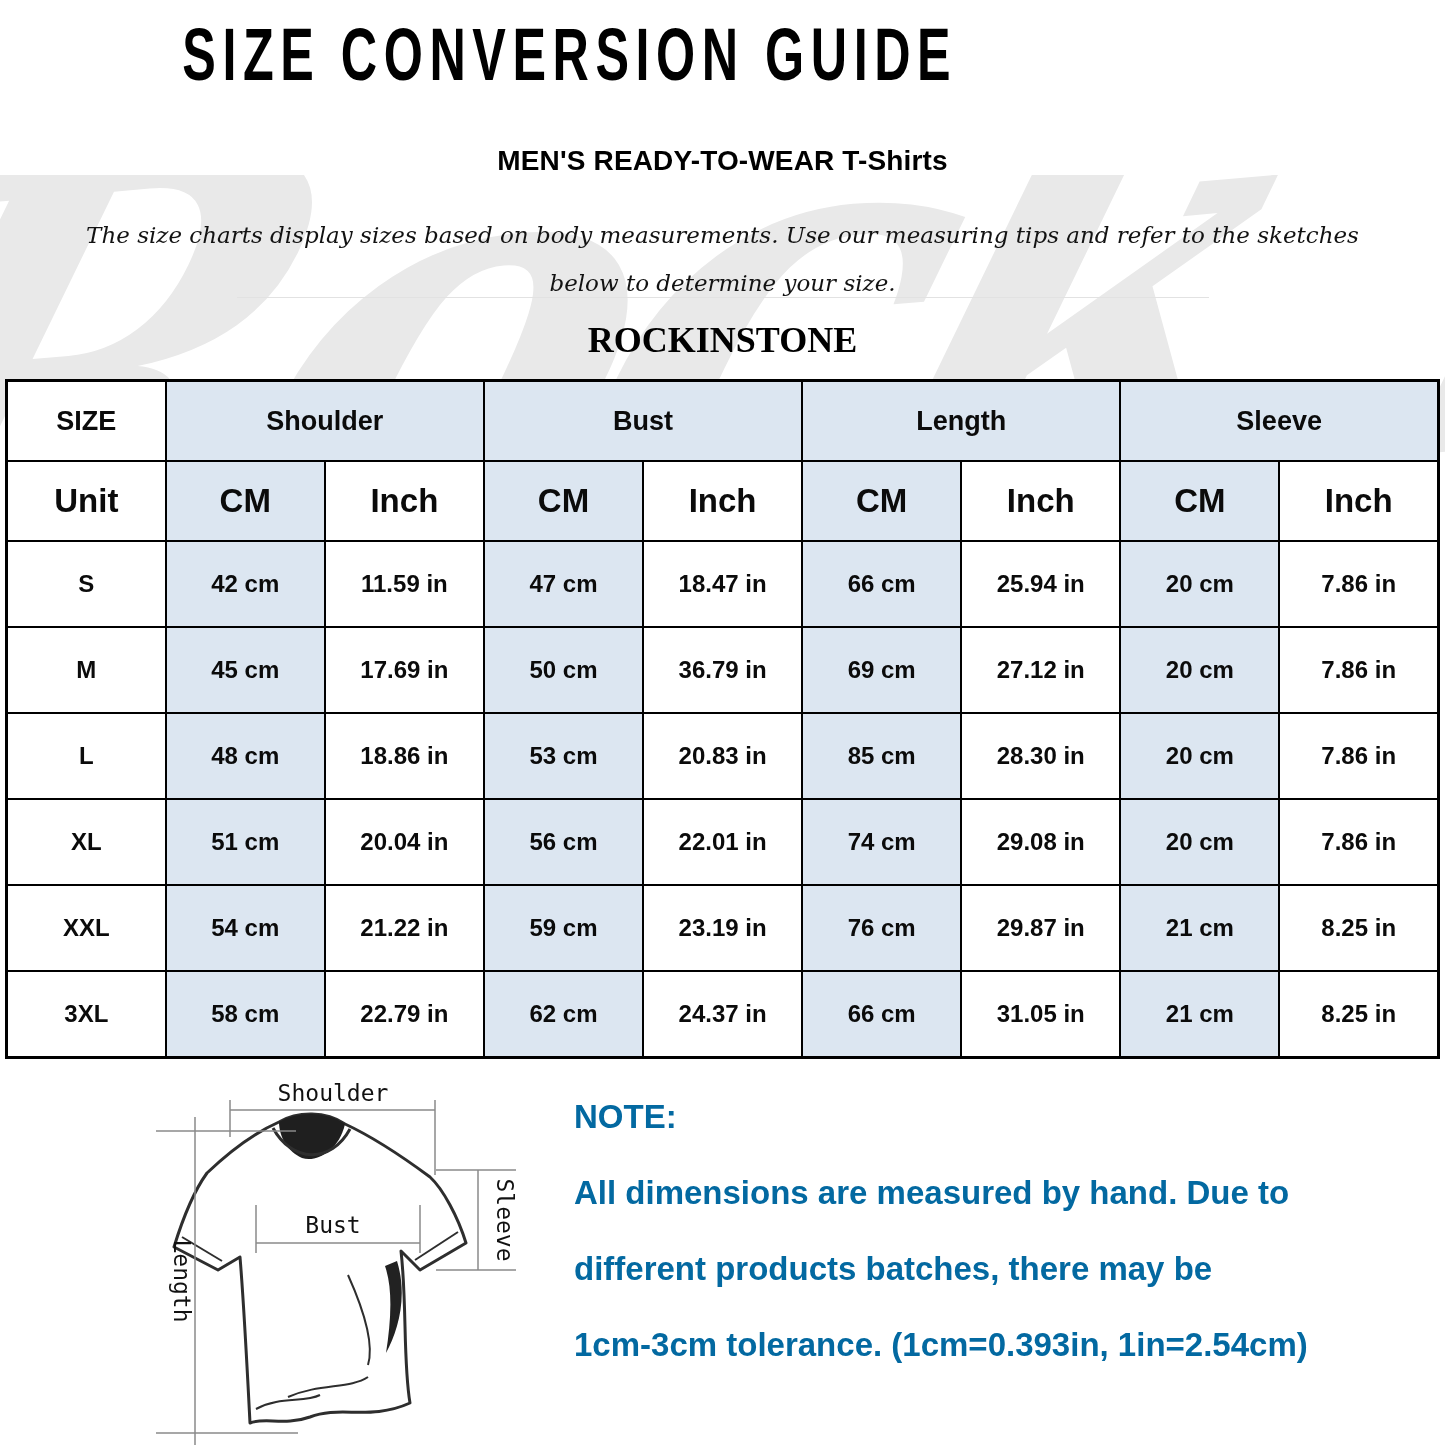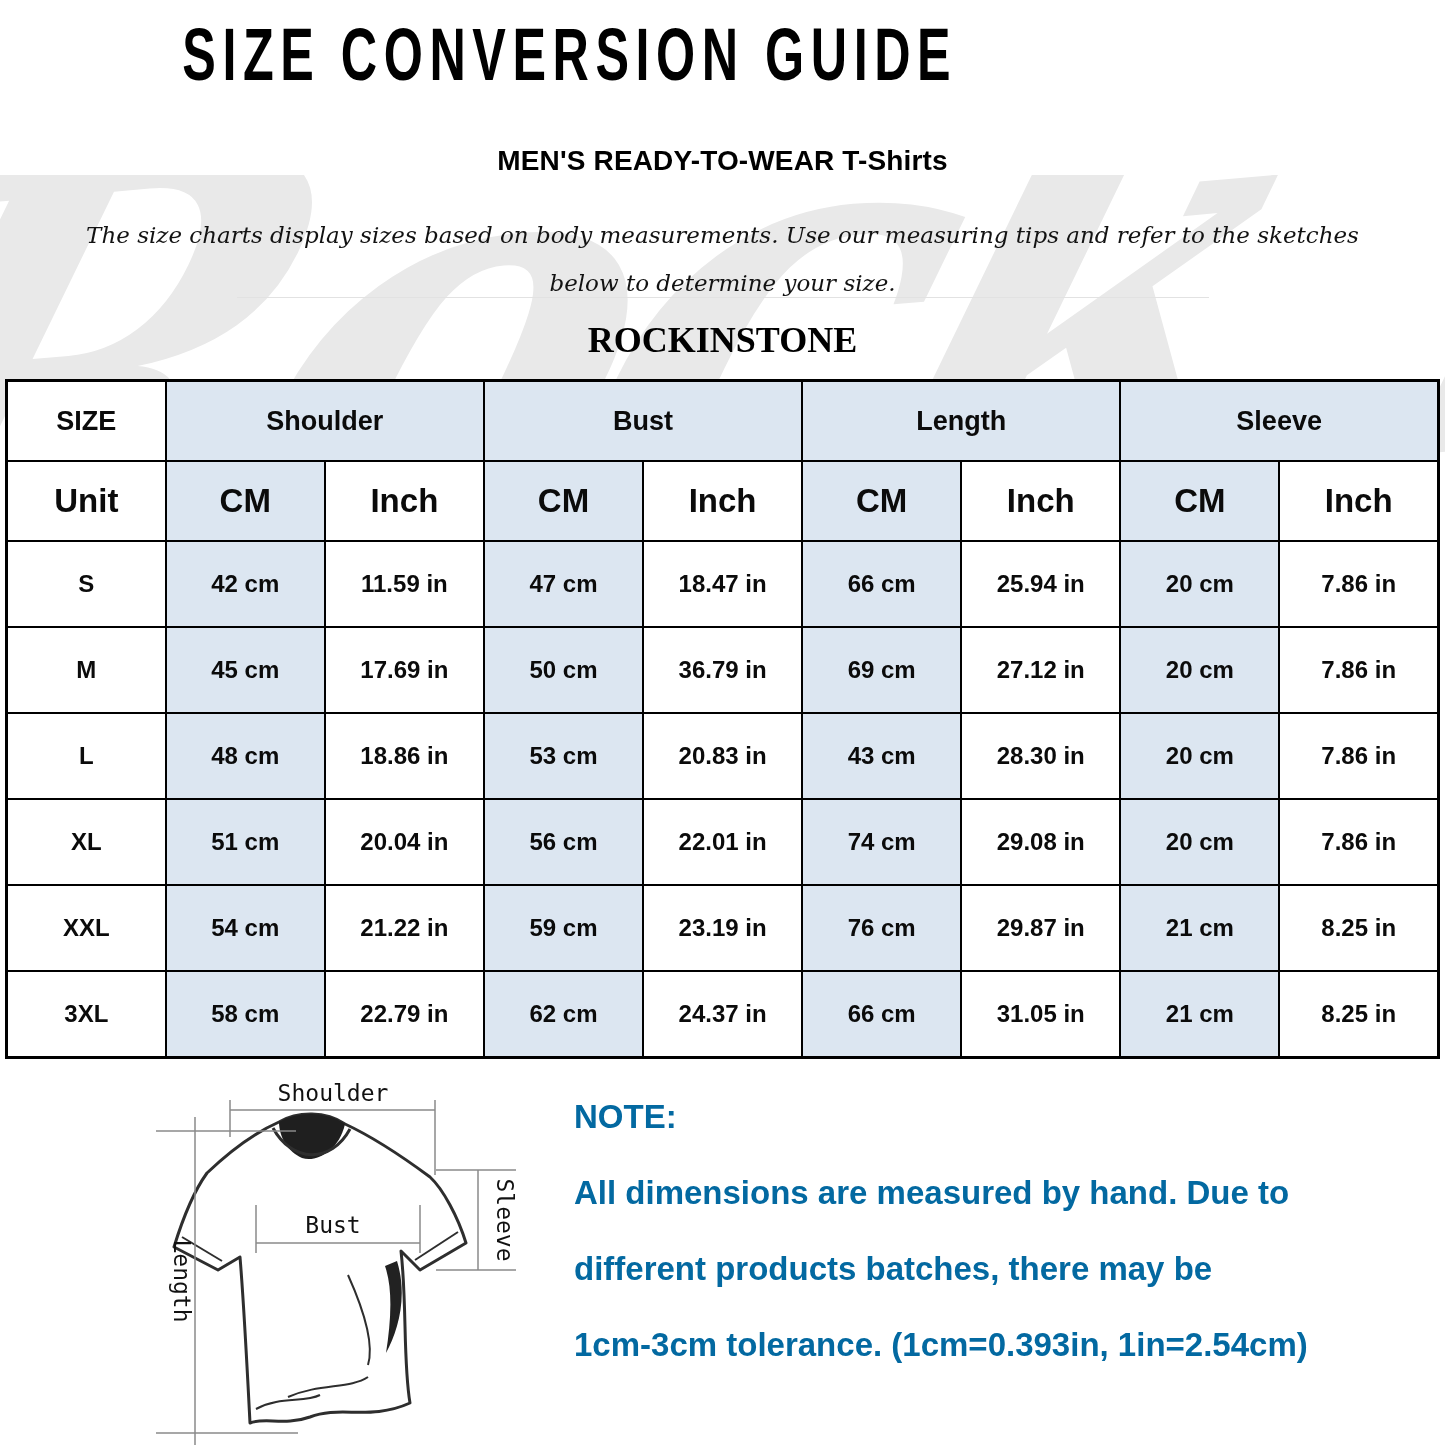--- a/index.html
+++ b/index.html
@@ -199,21 +199,21 @@
           <td>27.12 in</td>
           <td class="c-blue">20 cm</td>
           <td>7.86 in</td>
         </tr>
         <tr class="data-row">
           <td>L</td>
           <td class="c-blue">48 cm</td>
           <td>18.86 in</td>
           <td class="c-blue">53 cm</td>
           <td>20.83 in</td>
-          <td class="c-blue">43 cm</td>
+          <td class="c-blue">85 cm</td>
           <td>28.30 in</td>
           <td class="c-blue">20 cm</td>
           <td>7.86 in</td>
         </tr>
         <tr class="data-row">
           <td>XL</td>
           <td class="c-blue">51 cm</td>
           <td>20.04 in</td>
           <td class="c-blue">56 cm</td>
           <td>22.01 in</td>

